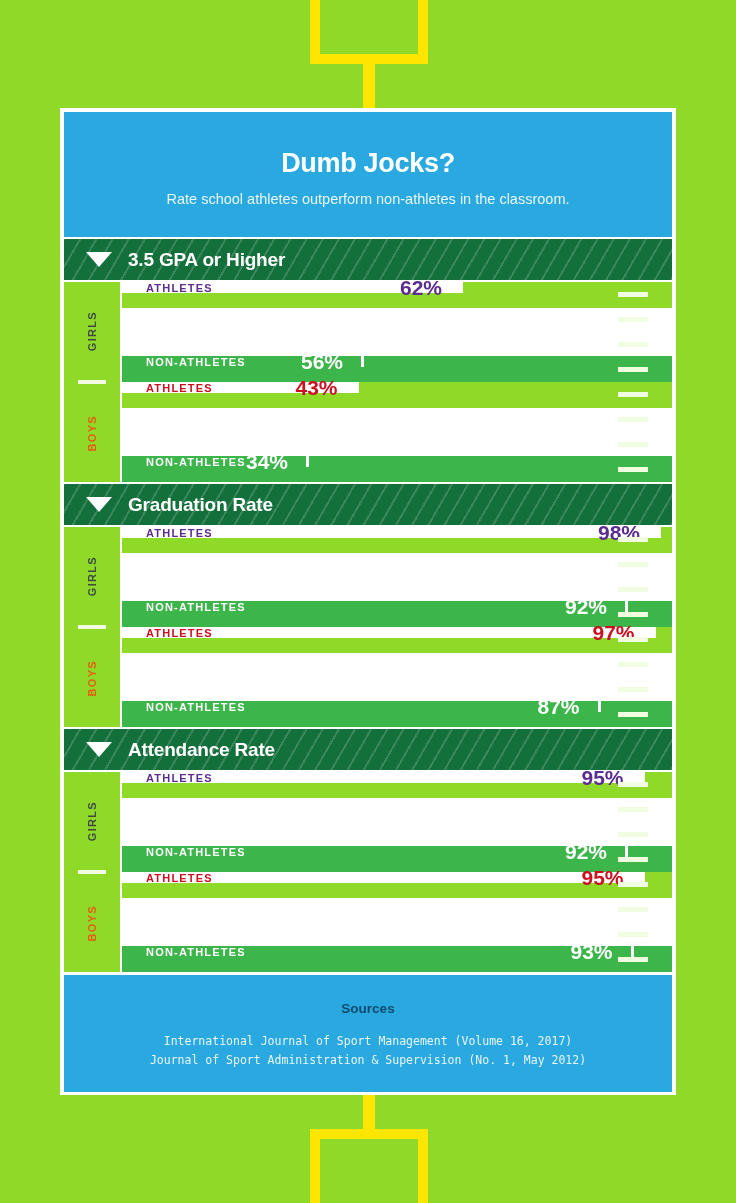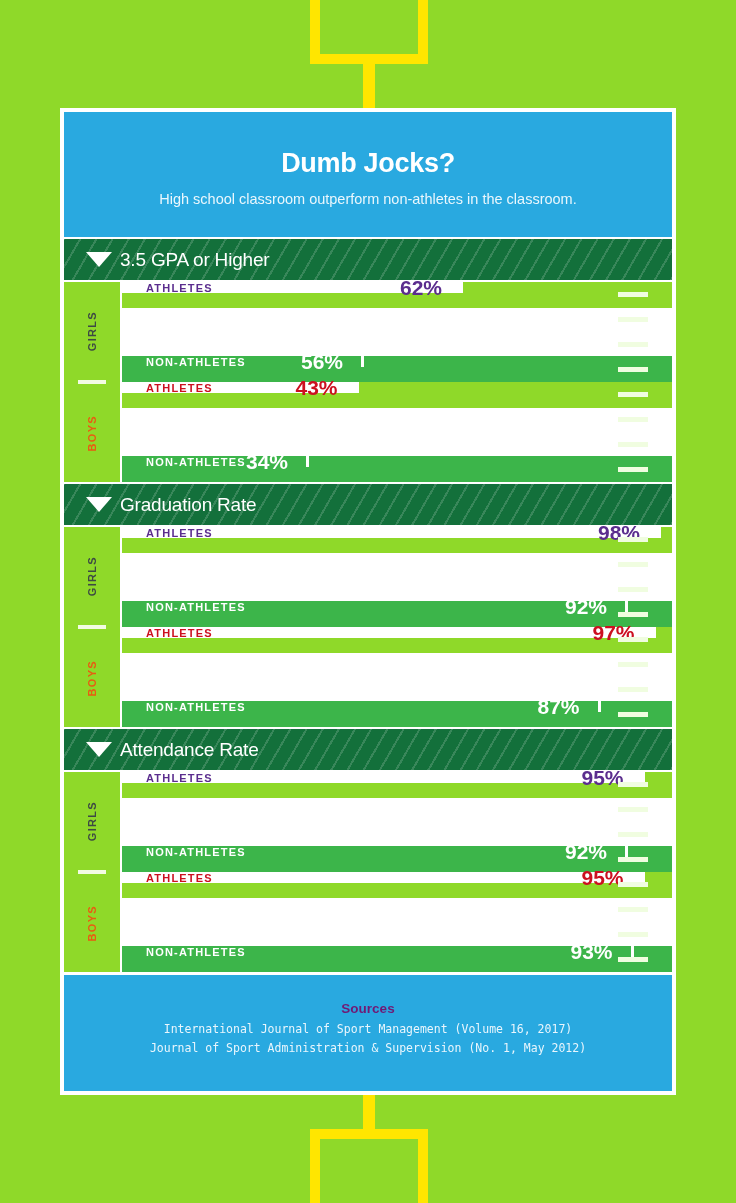--- a/index.html
+++ b/index.html
@@ -78,22 +78,22 @@
   .tri {
     width:0;height:0;
     border-left:13px solid transparent;
     border-right:13px solid transparent;
     border-top:15px solid #ffffff;
     margin-left:22px;
   }
   .sec-head .title {
     color:#ffffff;
     font-size:19px;
-    font-weight:normal;
-    margin-left:8px;
+    font-weight:bold;
+    margin-left:16px;
     letter-spacing:-0.2px;
   }
 
   
   .sec-body { display:flex; height:200px; position:relative; }
 
   .gender-col {
     width:58px;
     background:#8fd929;
     flex-shrink:0;
@@ -176,45 +176,45 @@
 
   
   .sources {
     background:#29a9e0;
     flex:1;
     padding:26px 20px 22px;
     text-align:center;
     border-top:3px solid #ffffff;
   }
   .sources h3 {
-    color:#701a75;
+    color:#0c4a6e;
     font-size:13.5px;
     font-weight:bold;
-    margin-bottom:4px;
+    margin-bottom:16px;
   }
   .sources .src {
     color:#e9f6fd;
     font-family:"DejaVu Sans Mono", monospace;
     font-size:11.5px;
     line-height:1.65;
   }
 </style>
 </head>
 <body>
 
 <div class="goalpost gp-top">
   <div class="gp-crossbar"></div>
   <div class="gp-stem"></div>
 </div>
 
 <div class="card">
 
   <div class="header">
     <h1>Dumb Jocks?</h1>
-    <p>High school classroom outperform non-athletes in the classroom.</p>
+    <p>Rate school athletes outperform non-athletes in the classroom.</p>
   </div>
 
   <div id="sections-host">
       <div class="sec-head">
         <div class="tri"></div>
         <div class="title">3.5 GPA or Higher</div>
       </div>
       <div class="sec-body">
         <div class="gender-col">
           <div class="gender-cell g-girls">

